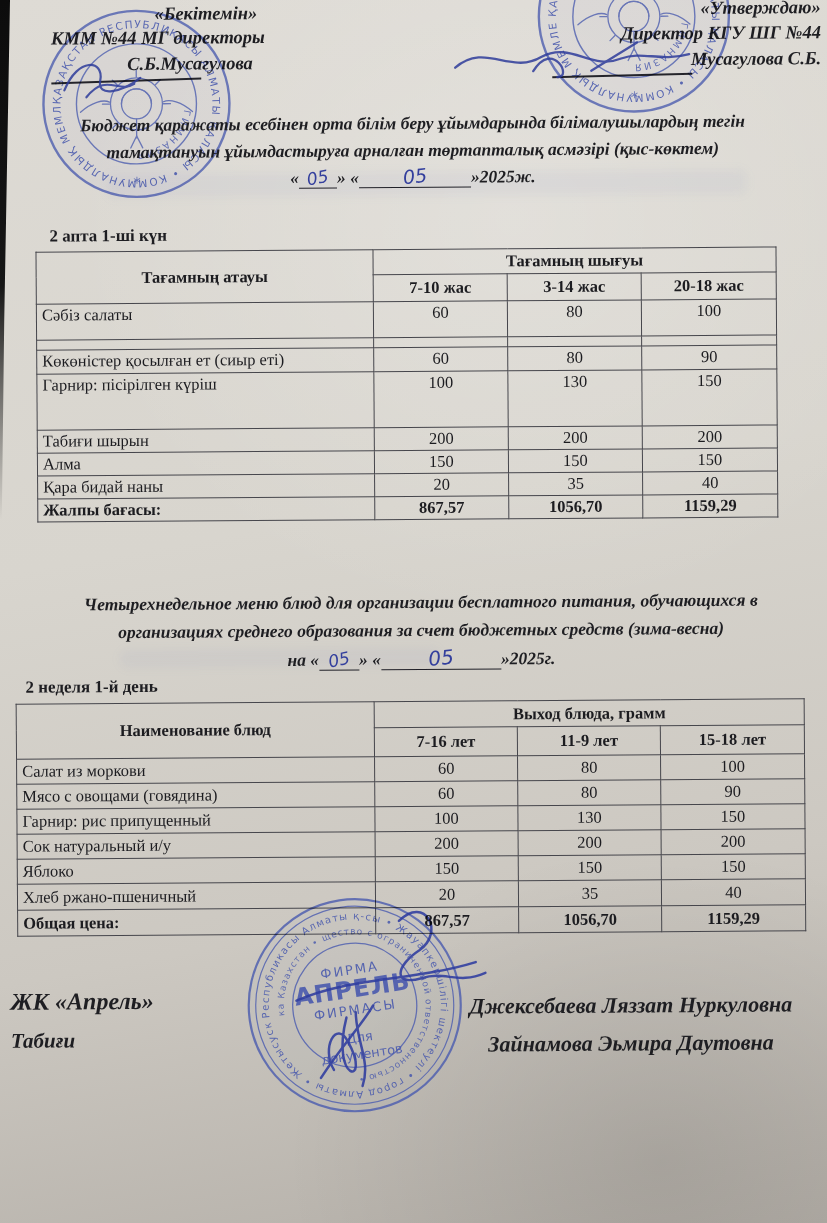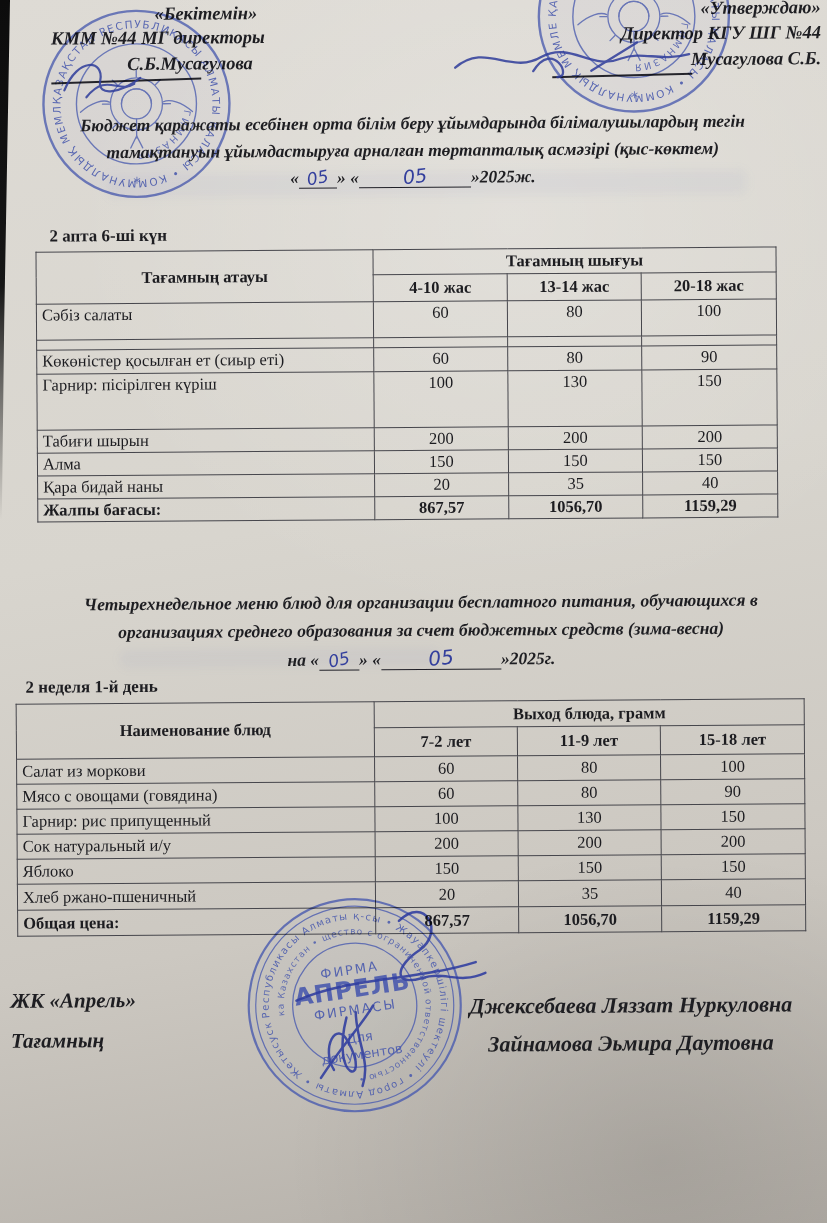--- a/index.html
+++ b/index.html
@@ -118,37 +118,37 @@
       <path d="M 150,38 L 196,10"></path>
     </g>
   </svg>
 
   <div class="abs titleline bi" style="left:38px;top:113px;width:756px;">Бюджет қаражаты есебінен орта білім беру ұйымдарында білімалушылардың тегін</div>
   <div class="abs titleline bi" style="left:38px;top:140px;width:756px;">тамақтануын ұйымдастыруға арналған төртапталық асмәзірі (қыс-көктем)</div>
   <div class="abs titleline bi" style="left:38px;top:167px;width:756px;">
     <span>«</span><span class="uline" style="min-width:38px;"><span class="hw" style="display:inline-block;transform:rotate(-10deg);">05</span></span><span>» «</span><span class="uline" style="min-width:112px;"><span class="hw" style="display:inline-block;transform:rotate(-6deg);font-size:19px;">05</span></span><span>»2025ж.</span>
   </div>
 
-  <div class="abs seclabel" style="left:52px;top:224px;">2 апта 6-ші  күн</div>
+  <div class="abs seclabel" style="left:52px;top:224px;">2 апта 1-ші  күн</div>
 
   <table class="abs" style="left:38px;top:249px;width:740px;">
     <colgroup>
         <col style="width:337px">
         <col style="width:134px">
         <col style="width:134px">
         <col style="width:135px">
       </colgroup>
     <tbody>
       <tr style="height:25px">
         <th rowspan="2">Тағамның атауы</th>
         <th colspan="3">Тағамның шығуы</th>
       </tr>
       <tr style="height:27px">
-        <th>4-10 жас</th>
-        <th>13-14 жас</th>
+        <th>7-10 жас</th>
+        <th>3-14 жас</th>
         <th>20-18 жас</th>
       </tr>
       <tr class="vt" style="height:36px">
         <td>Сәбіз салаты</td>
         <td class="num">60</td>
         <td class="num">80</td>
         <td class="num">100</td>
       </tr>
       <tr style="height:10px">
         <td></td>
@@ -209,21 +209,21 @@
         <col style="width:143px">
         <col style="width:143px">
         <col style="width:144px">
       </colgroup>
     <tbody>
       <tr style="height:26px">
         <th rowspan="2">Наименование блюд</th>
         <th colspan="3">Выход блюда, грамм</th>
       </tr>
       <tr style="height:29px">
-        <th>7-2 лет</th>
+        <th>7-16 лет</th>
         <th>11-9 лет</th>
         <th>15-18 лет</th>
       </tr>
       <tr style="height:25px">
         <td>Салат из моркови</td>
         <td class="num">60</td>
         <td class="num">80</td>
         <td class="num">100</td>
       </tr>
       <tr style="height:25px">
@@ -288,18 +288,18 @@
     </g>
     <g stroke="#2f3da0" stroke-width="2.5" fill="none" opacity="0.88" stroke-linecap="round">
       <path d="M 168,38 C 198,16 212,56 184,70 C 158,82 152,102 182,98 C 208,94 216,110 246,102"></path>
       <path d="M 55,102 C 112,86 172,100 238,90"></path>
       <path d="M 102,126 C 76,188 118,198 100,150 C 92,126 72,152 82,176"></path>
       <path d="M 68,182 C 94,152 116,136 130,118"></path>
       <path d="M 112,122 C 108,152 120,172 108,196"></path>
     </g>
   </svg>
 
-  <div class="abs footername" style="left:8px;top:986px;font-size:21px;">ЖК «Апрель»</div>
-  <div class="abs footername" style="left:8px;top:1026px;font-size:21px;">Тағамның</div>
+  <div class="abs footername" style="left:8px;top:986px;font-size:24px;">ЖК «Апрель»</div>
+  <div class="abs footername" style="left:8px;top:1026px;font-size:21px;">Табиғи</div>
   <div class="abs footername" style="left:428px;top:994px;width:400px;text-align:center;">Джексебаева Ляззат Нуркуловна</div>
   <div class="abs footername" style="left:428px;top:1032px;width:400px;text-align:center;">Зайнамова Эьмира Даутовна</div>
 
 </div>
 
 </body></html>

